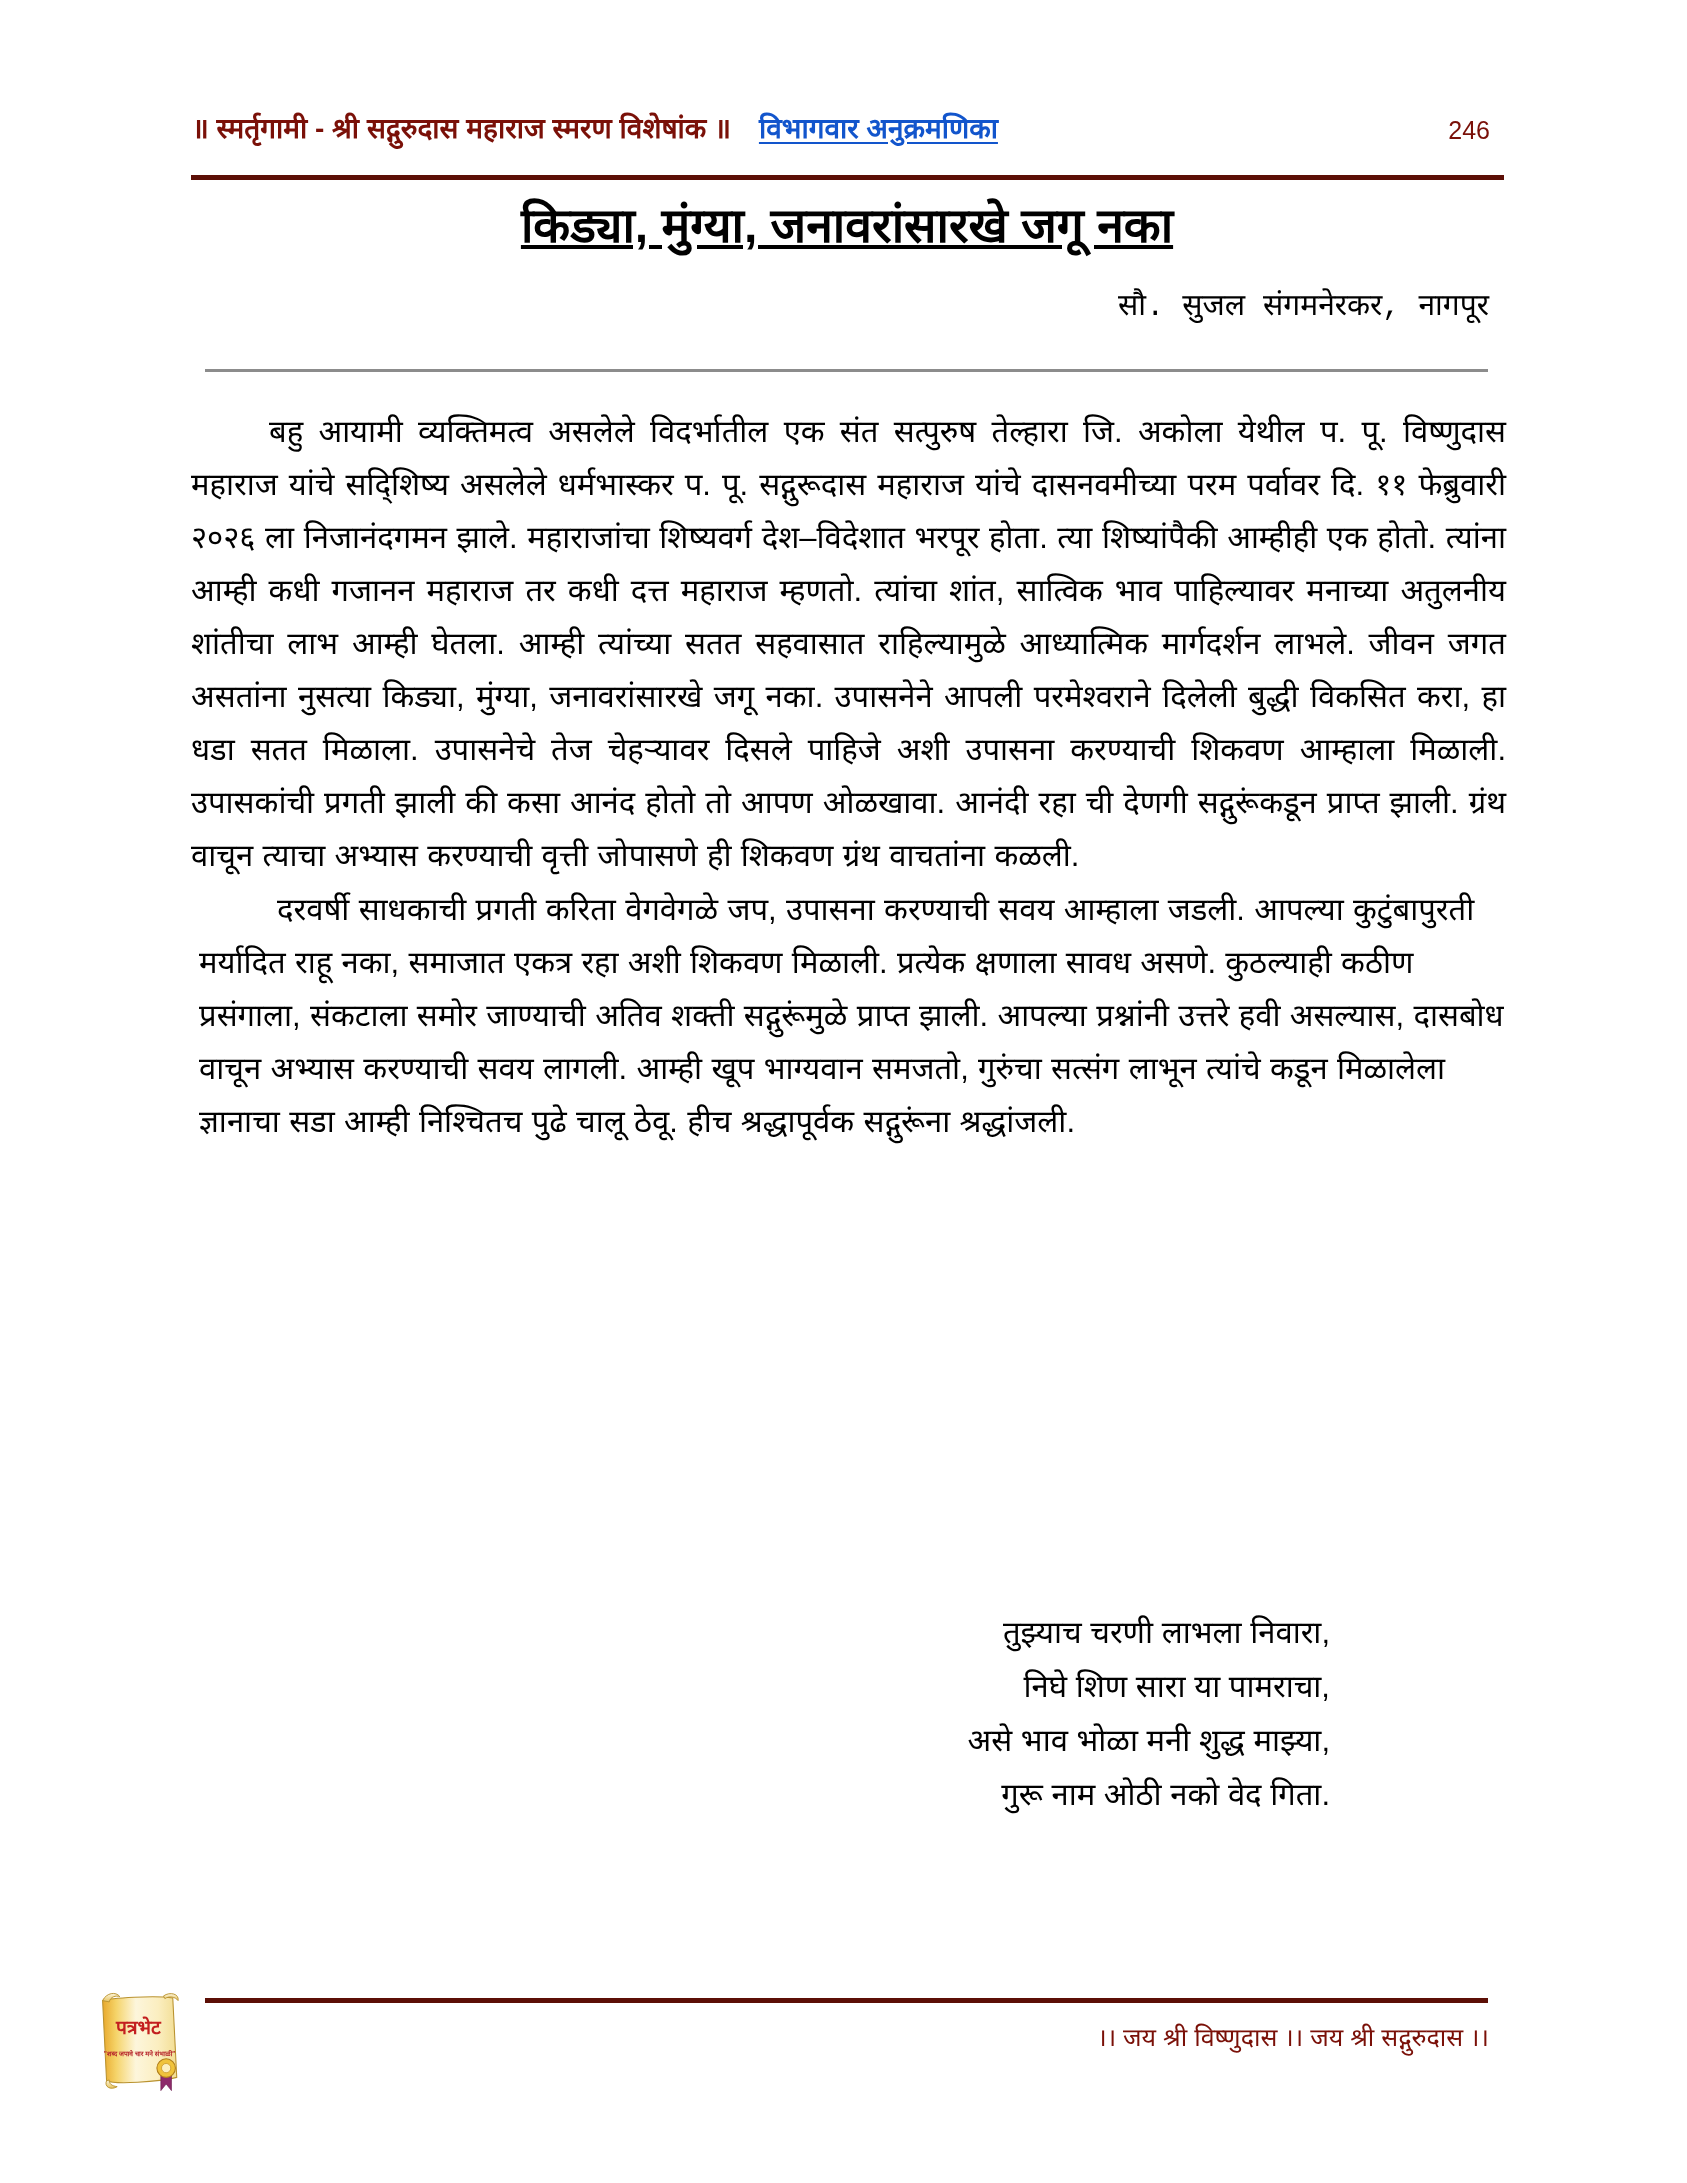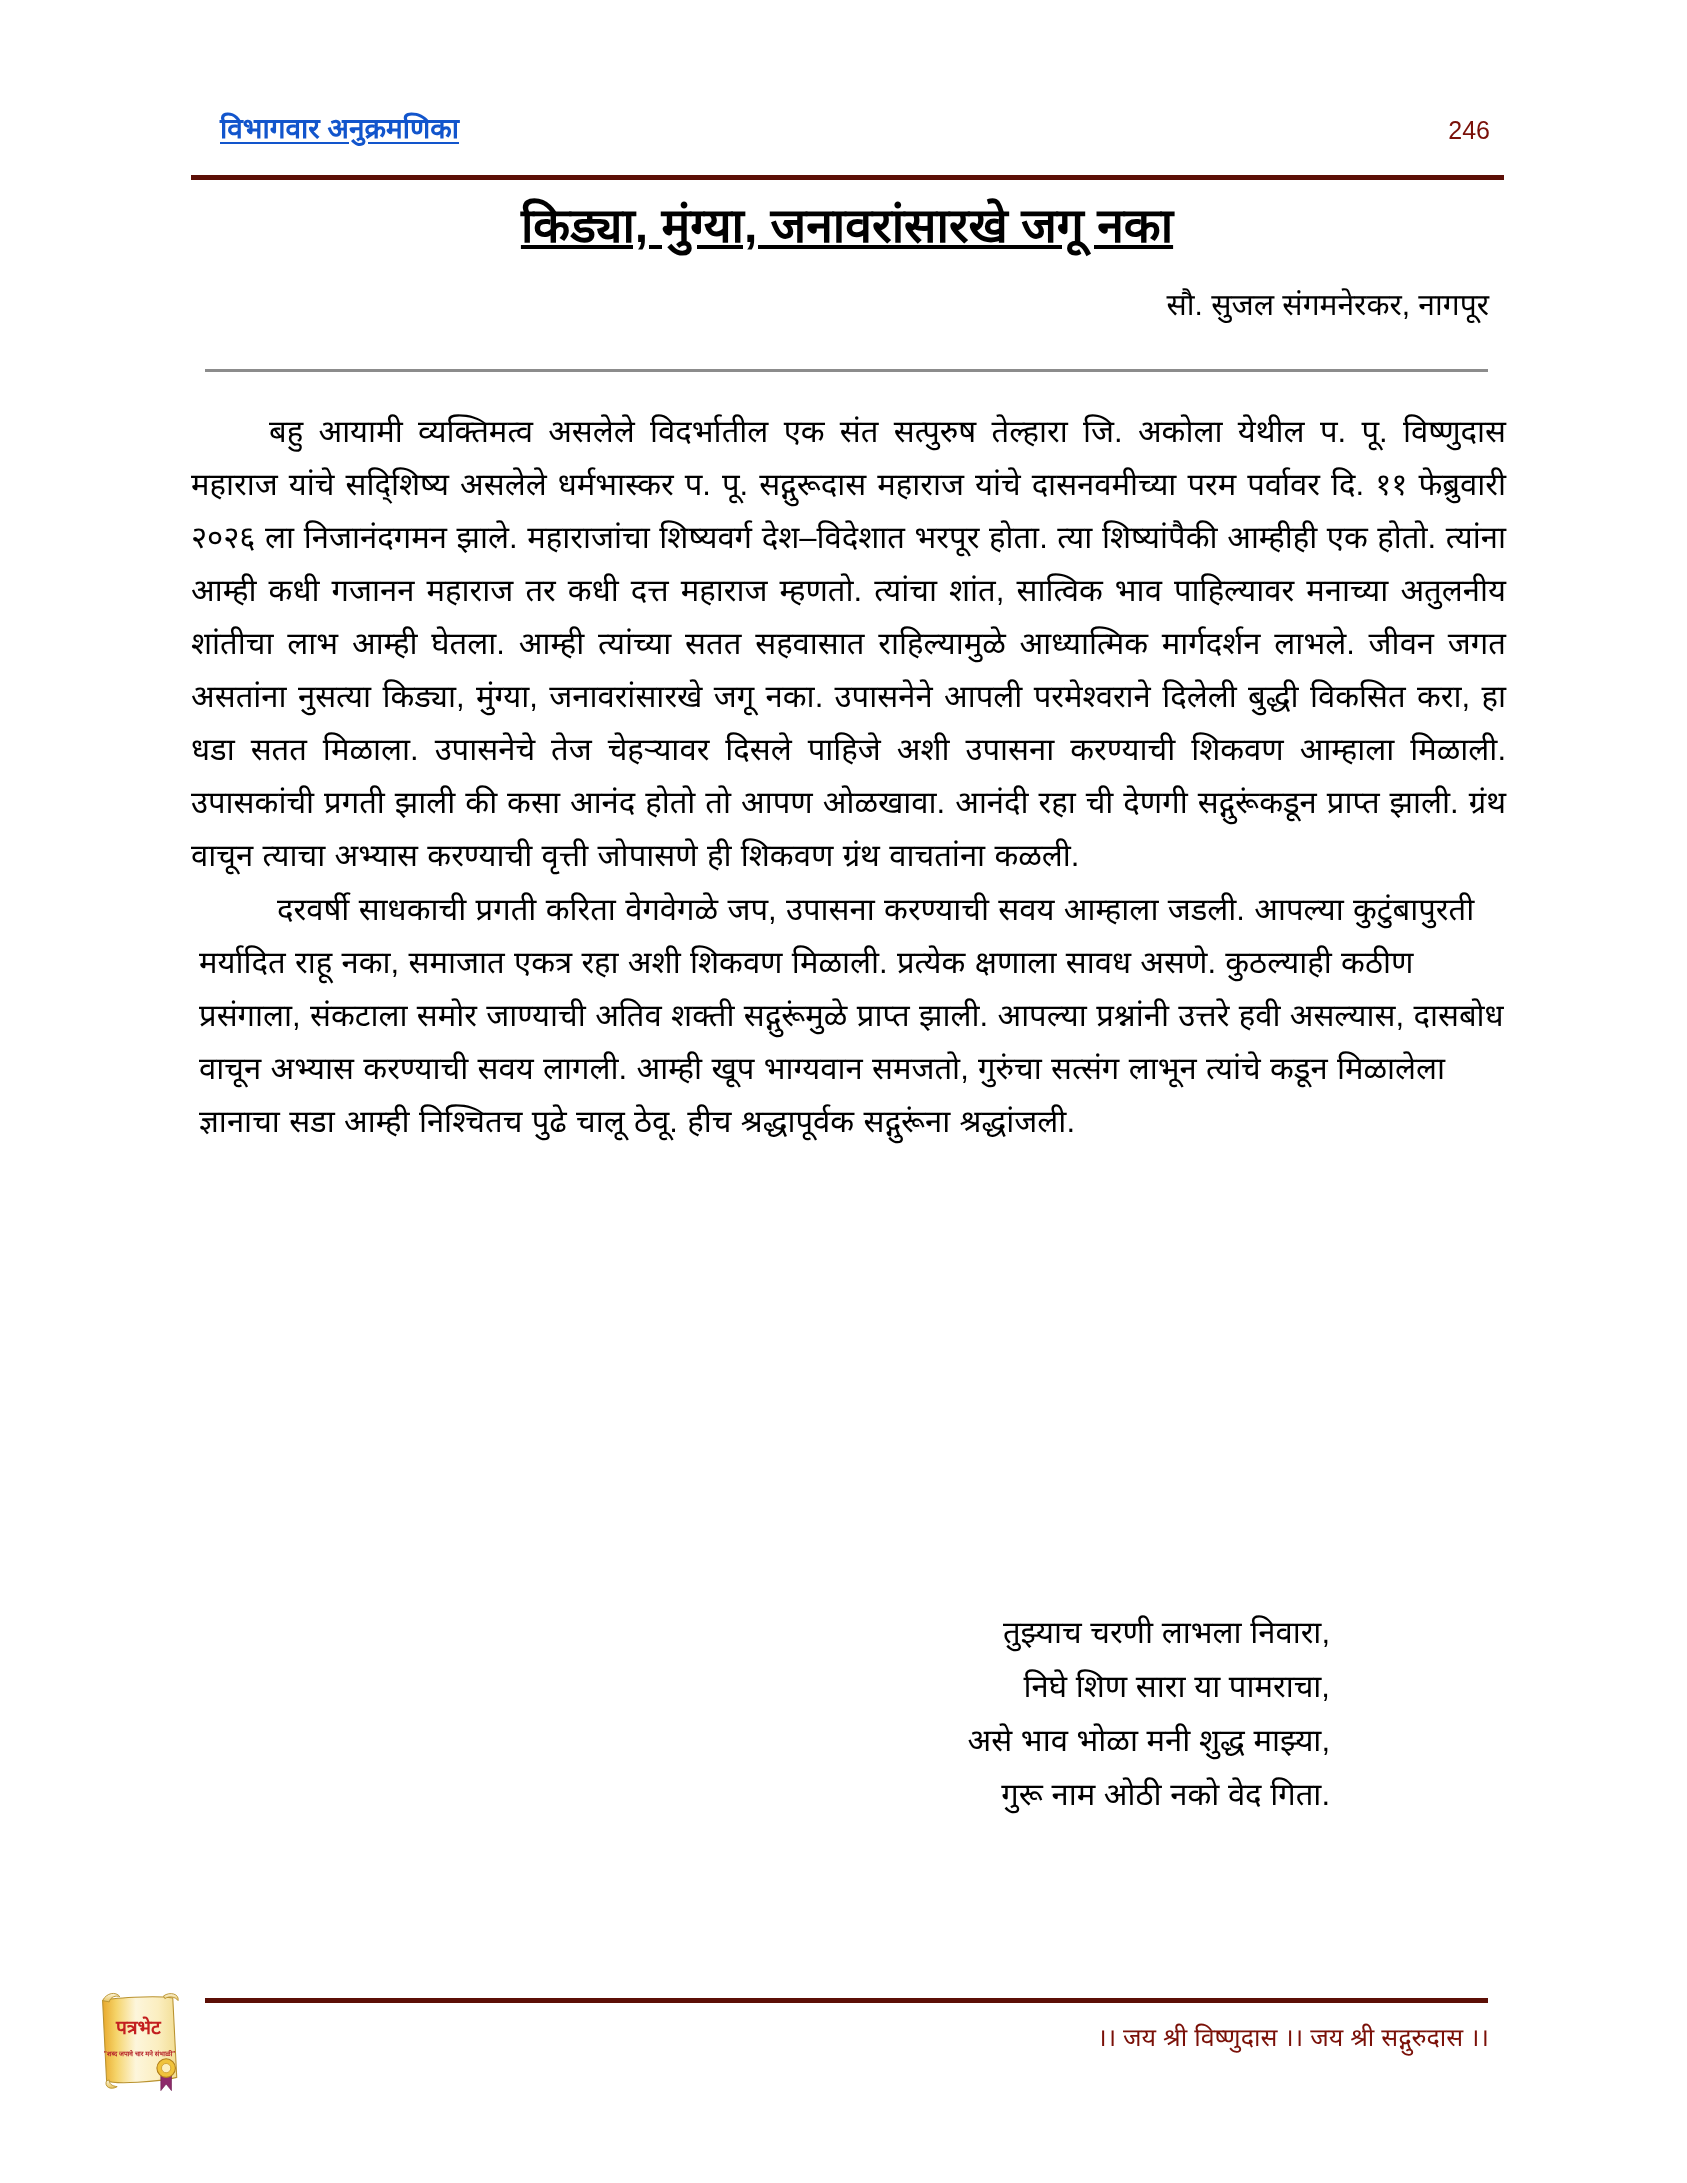--- a/index.html
+++ b/index.html
@@ -81,20 +81,21 @@
   }
   .article-author {
     position: absolute;
     left: 192px;
     top: 283px;
     width: 1297px;
     text-align: right;
     font-size: 30px;
     font-weight: normal;
     color: #000000;
+    font-family: Liberation Mono, monospace;
   }
   .rule-thin {
     position: absolute;
     left: 205px;
     top: 369px;
     width: 1283px;
     height: 3.3px;
     background: #8c8c8c;
   }
 
@@ -166,20 +167,21 @@
     height: 116px;
   }
   .logo svg { display: block; }
 </style>
 </head>
 <body>
 
 <div class="page">
 
   <div class="header">
+    <span class="header-title">॥ स्मर्तृगामी - श्री सद्गुरुदास महाराज स्मरण विशेषांक ॥</span>
     <a class="header-link" href="#">विभागवार अनुक्रमणिका</a>
     <span class="header-pageno">246</span>
   </div>
   <div class="rule-top"></div>
 
   <div class="article-title">किड्या, मुंग्या, जनावरांसारखे जगू नका</div>
   <div class="article-author">सौ. सुजल संगमनेरकर, नागपूर</div>
   <div class="rule-thin"></div>
 
   <div class="body-block">

